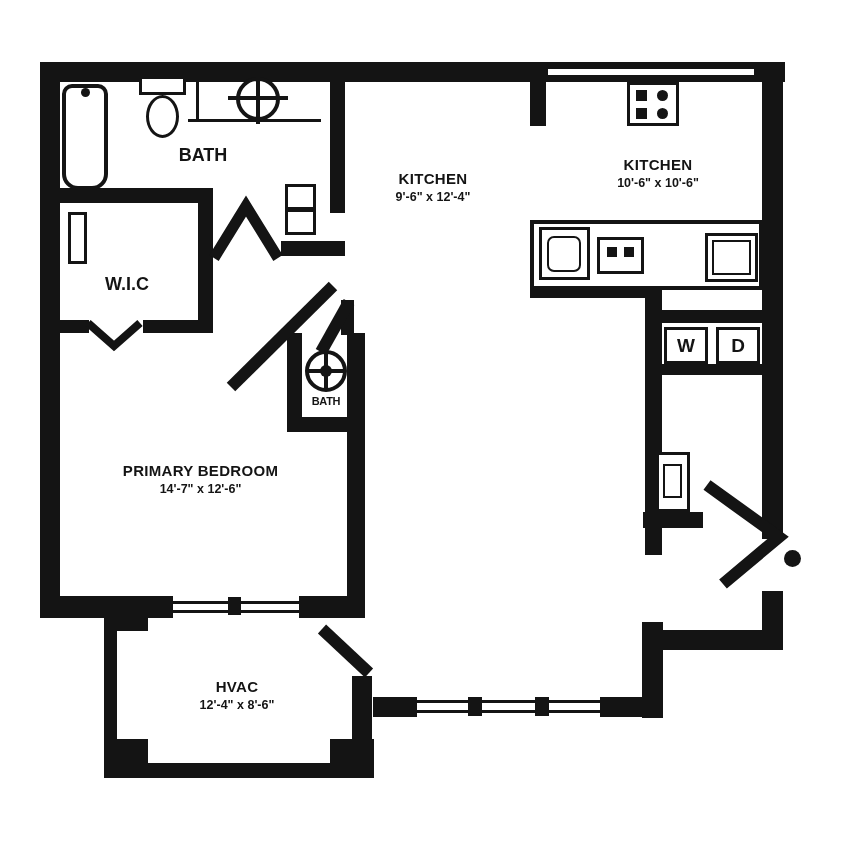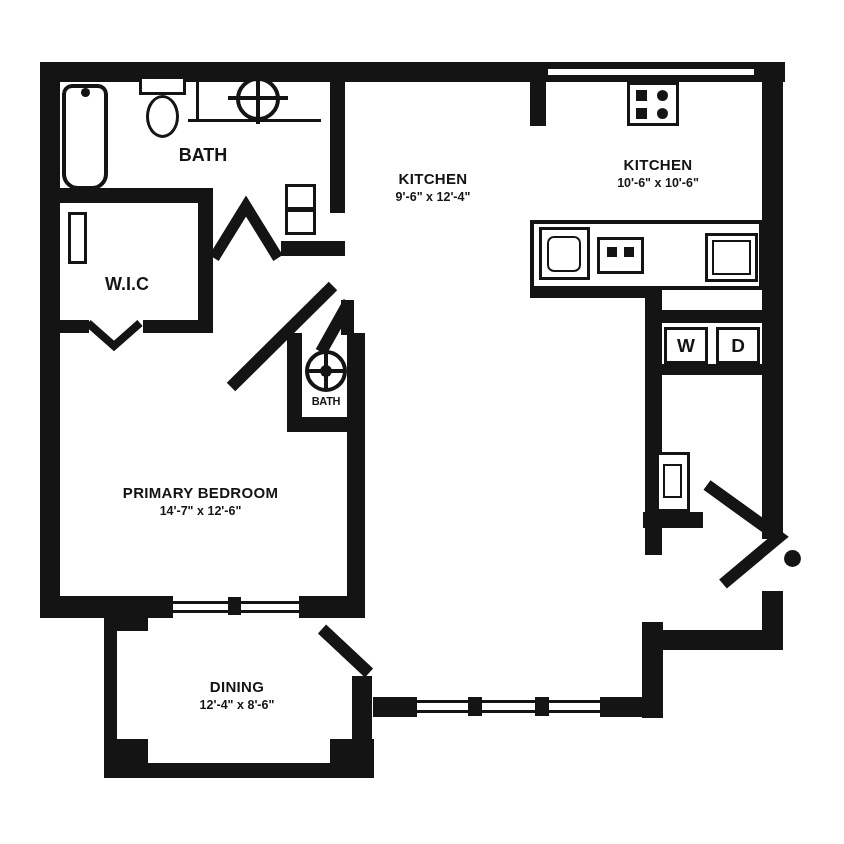--- a/index.html
+++ b/index.html
@@ -136,28 +136,28 @@
 
   <div class="room-label lbl" style="left:592px;top:155px;width:132px;">
     <div class="room-name">KITCHEN</div>
     <div class="room-dims">10'-6" x 10'-6"</div>
   </div>
 
   <div class="room-label lbl" style="left:83px;top:272px;width:88px;">
     <div class="small-name">W.I.C</div>
   </div>
 
-  <div class="room-label lbl" style="left:88px;top:483px;width:225px;">
+  <div class="room-label lbl" style="left:88px;top:461px;width:225px;">
     <div class="room-name">PRIMARY BEDROOM</div>
     <div class="room-dims">14'-7" x 12'-6"</div>
   </div>
 
 
   <div class="room-label lbl" style="left:172px;top:677px;width:130px;">
-    <div class="room-name">DINING</div>
+    <div class="room-name">HVAC</div>
     <div class="room-dims">12'-4" x 8'-6"</div>
   </div>
 
   <div class="room-label lbl" style="left:299px;top:394px;width:54px;font-size:11px;letter-spacing:-0.3px;">
     <span>BATH</span>
   </div>
 
 </div>
 
 </body></html>

